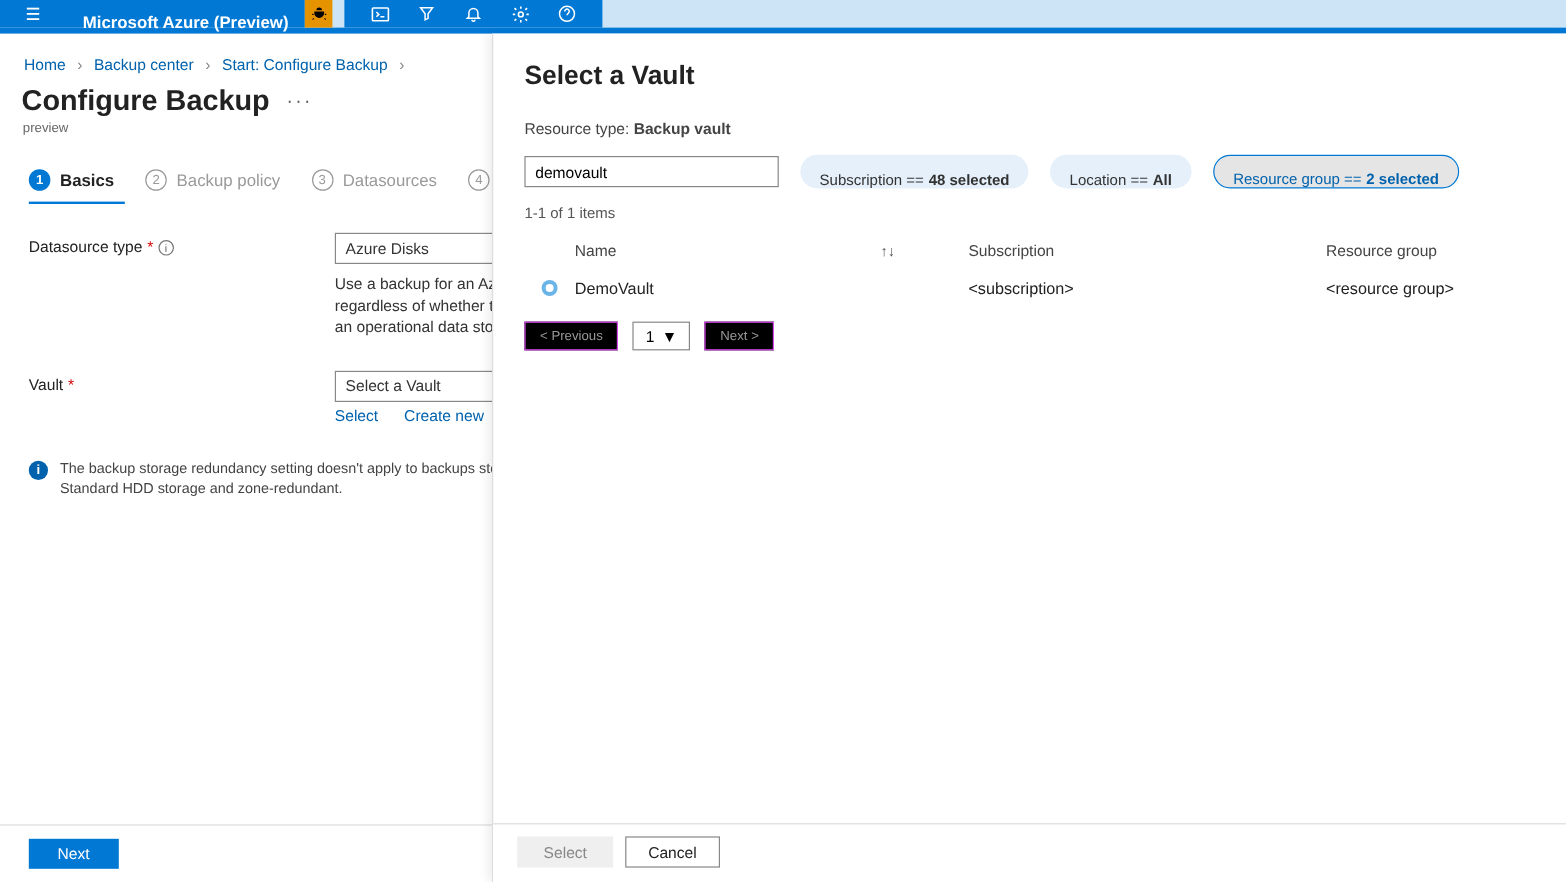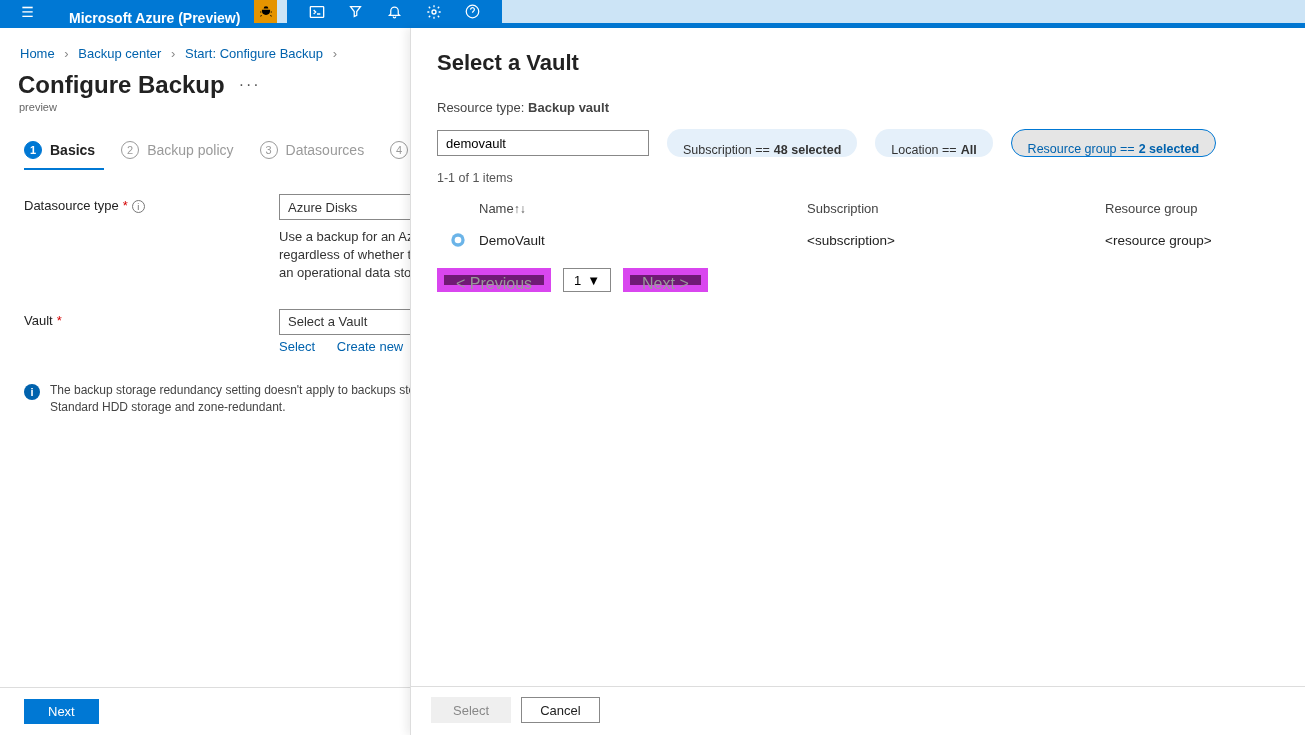--- a/index.html
+++ b/index.html
@@ -65,34 +65,34 @@
   .filter-input { width:212px; height:26px; border:1px solid #888; padding:0 8px; font-size:13px;}
   .pill { height:28px; border-radius:16px; background:#e5f0fa; display:flex; align-items:flex-end; padding:0 16px; font-size:12.5px; color:#333; cursor:pointer; white-space:nowrap;}
   .pill b { font-weight:700; margin-left:4px;}
   .pill.active { background:#e5e5e5; border:1px solid #0078d4; color:#0062ad;}
   .pill.active b { color:#0062ad; font-weight:700;}
 
   .count { padding:14px 0 0 26px; font-size:12.5px; color:#555;}
   .table { padding:10px 0 0 26px;}
   .thead { display:flex; border-bottom:0 solid #ccc; color:#444; font-size:13px; padding:6px 0;}
   .thead .c0 { width:42px;}
-  .thead .c1 { width:328px; display:flex; align-items:center; }
+  .thead .c1 { width:328px; display:flex; align-items:center; gap:220px;}
   .thead .c1 span.lab { }
   .thead .srt { font-size:12px; color:#555;}
   .thead .c2 { width:298px;}
   .thead .c3 { flex:1;}
   .trow { display:flex; align-items:center; font-size:13.5px; padding:10px 0;}
   .trow .c0 { width:42px; display:flex; justify-content:center;}
   .vault-ic { width:16px; height:16px; }
   .trow .c1 { width:328px; color:#222;}
   .trow .c2 { width:298px; color:#222;}
   .trow .c3 { flex:1; color:#222;}
 
   .pager { display:flex; gap:12px; align-items:center; padding:10px 0 0 26px;}
-  .pgbtn { height:24px; border:7px solid #d946ef; background:#701a75; color:#999; font-size:16px; padding:0 12px; cursor:default;}
+  .pgbtn { height:24px; border:1px solid #d946ef; background:#000000; color:#999; font-size:11px; padding:0 12px; cursor:default;}
   .pgsel { height:24px; width:48px; border:1px solid #888; display:flex; align-items:center; justify-content:center; gap:6px; font-size:13px; cursor:pointer;}
 
   .panel-bottom { margin-top:auto; border-top:1px solid #ddd; padding:10px 0 12px 20px; display:flex; gap:10px; background:#fff;}
   .sel-btn { height:26px; background:#efefef; color:#888; border:none; font-size:13px; padding:0 22px; cursor:default;}
   .cancel-btn { height:26px; background:#fff; color:#222; border:1px solid #888; font-size:13px; padding:0 18px; cursor:pointer;}
 </style>
 </head>
 <body>
 
 <div class="topbar">

